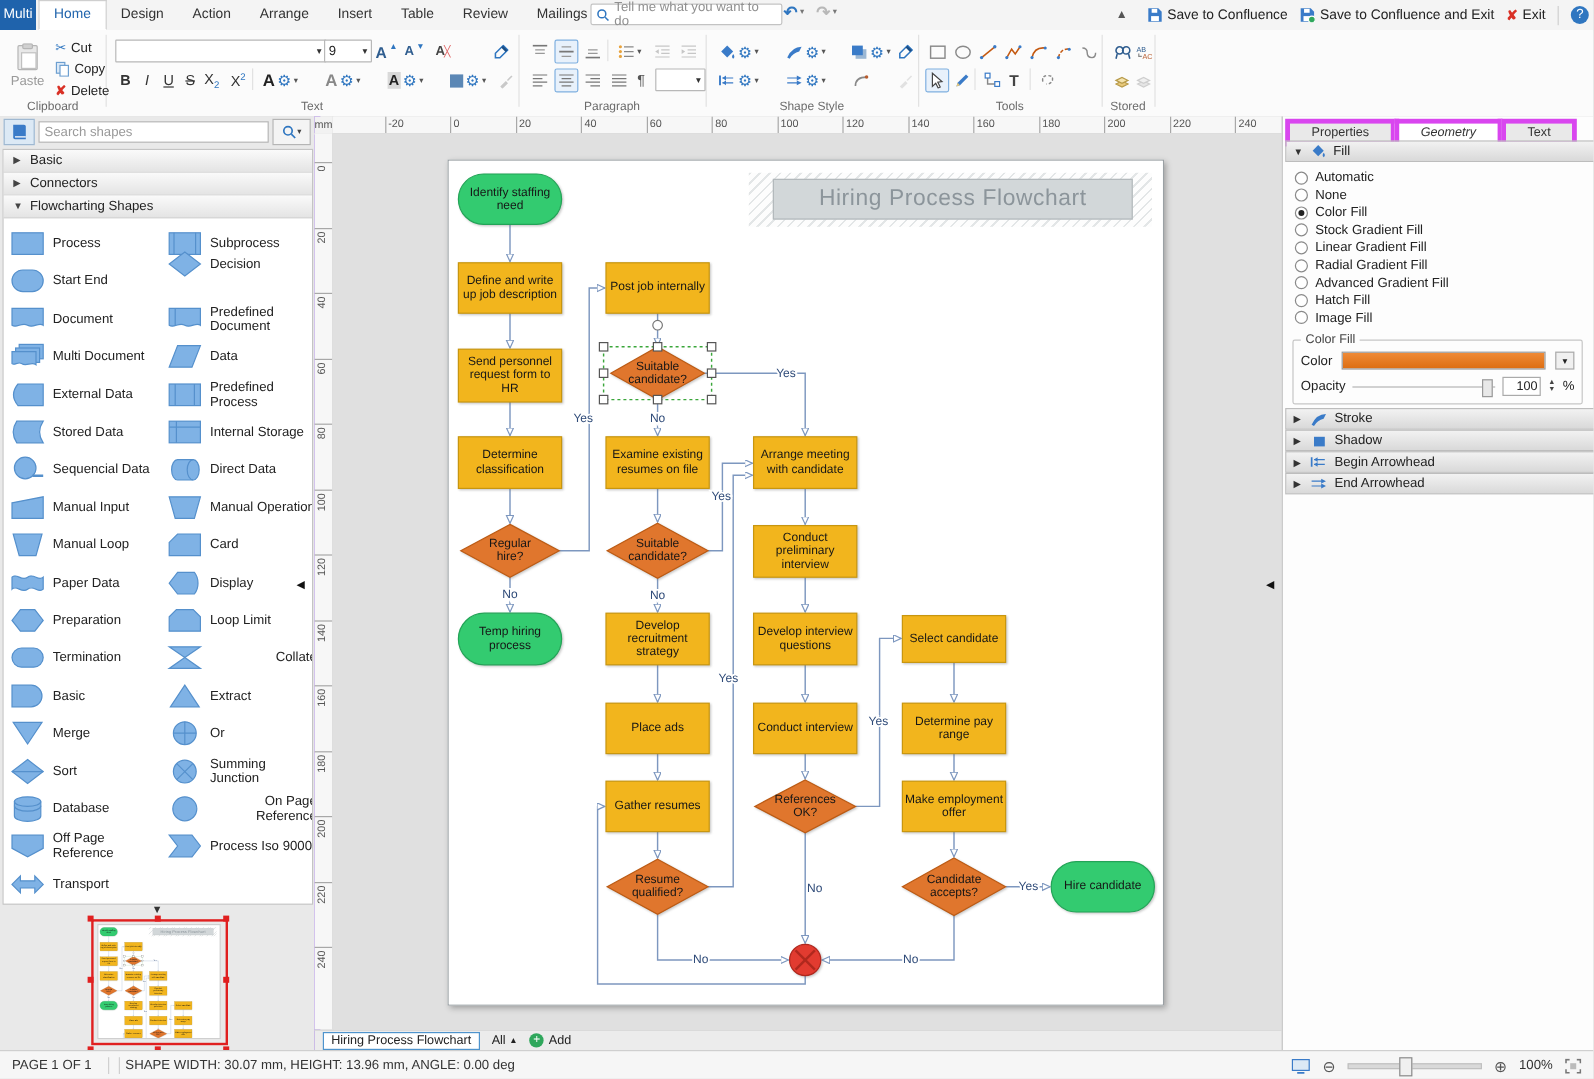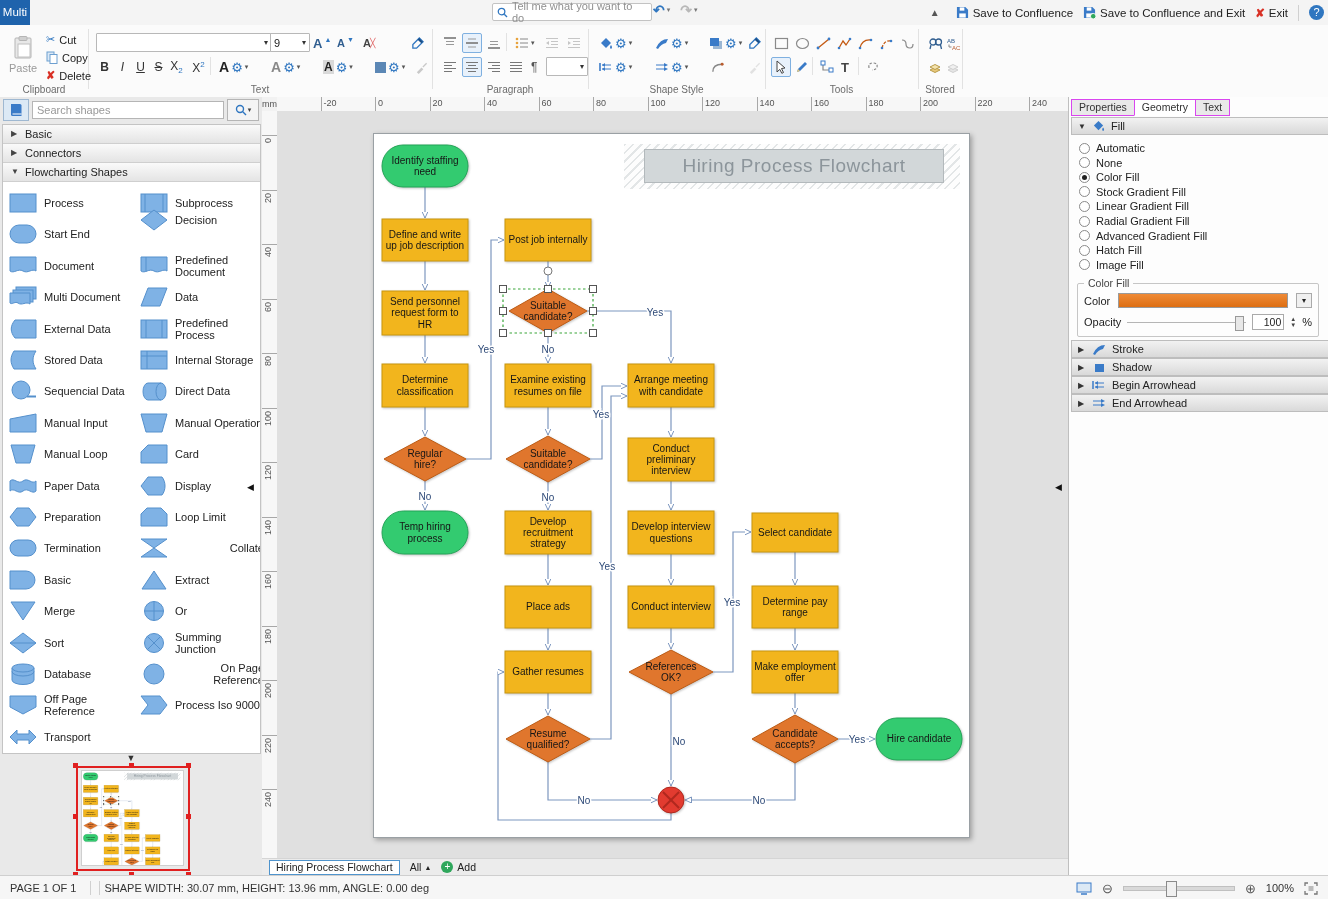--- a/index.html
+++ b/index.html
@@ -71,22 +71,22 @@
   .shp{filter:drop-shadow(1.5px 1.5px 1px rgba(110,110,110,.40));}
   #right-collapse{position:absolute;left:793px;top:385px;font-size:9px;color:#111;}
   #pagetabs{position:absolute;left:0;top:761px;width:806px;height:17px;background:#ececec;border-top:1px solid #d5d5d5;display:flex;align-items:center;gap:10px;padding-left:7px;box-sizing:border-box;}
   #page-tab{height:13px;border:1px solid #4f94cd;background:#fff;display:flex;align-items:center;padding:0 6px;font-size:10.5px;}
   #all-filter{display:flex;align-items:center;gap:3px;font-size:10.5px;}
   #add-page{display:flex;align-items:center;gap:4px;font-size:10.5px;}
   #add-circle{width:12px;height:12px;border-radius:50%;background:#2fa75c;color:#fff;font-size:10px;line-height:12px;text-align:center;}
   
   #rightpanel{position:absolute;left:1068px;top:97px;width:260px;height:778px;background:#fdfdfd;border-left:1px solid #bfbfbf;box-sizing:border-box;}
   #ptabs{position:absolute;left:2px;top:2px;display:flex;}
-  .ptab{height:15px;line-height:15px;padding:0 7px;font-size:10.5px;border:1px solid #d946ef;background:#e9e9e9;color:#333;margin-right:-1px;}
-  .ptab.active{background:#fff;border-bottom-color:#fff;}
+  .ptab{height:15px;line-height:15px;padding:0 18px;font-size:10.5px;border:4px solid #d946ef;background:#e9e9e9;color:#333;margin-right:-1px;}
+  .ptab.active{background:#fff;border-bottom-color:#fff;font-style:italic;}
   .secthead{position:absolute;left:2px;width:252px;height:16px;background:linear-gradient(#f2f2f2,#d9d9d9);border:1px solid #bdbdbd;display:flex;align-items:center;gap:6px;padding-left:6px;font-size:11px;}
   .secthead .arr{font-size:8px;width:8px;color:#333;}
   .radio-row{position:absolute;left:10px;display:flex;align-items:center;gap:6px;height:14px;font-size:11px;}
   .rdot{width:11px;height:11px;border-radius:50%;border:1px solid #8a8a8a;background:#fff;box-sizing:border-box;position:relative;}
   .rdot.on:after{content:"";position:absolute;left:2px;top:2px;width:5px;height:5px;border-radius:50%;background:#222;}
   #colorfill-box{position:absolute;left:8px;top:186px;width:240px;height:52px;border:1px solid #c6c6c6;border-radius:2px;}
   #colorfill-legend{position:absolute;left:6px;top:-7px;background:#fdfdfd;padding:0 4px;font-size:10.5px;color:#444;}
   #color-row{position:absolute;left:6px;top:9px;width:228px;display:flex;align-items:center;gap:8px;}
   #color-swatch{flex:1;height:13px;background:linear-gradient(#ef8a36,#dd6e12);border:1px solid #9a9a9a;}
   #opacity-row{position:absolute;left:6px;top:30px;width:228px;display:flex;align-items:center;gap:6px;}
@@ -104,20 +104,32 @@
   .zbtn{font-size:13px;color:#555;}
   svg text{font-family:"Liberation Sans",sans-serif;}
 </style>
 </head>
 <body>
 
 <div id="app">
 
   <div id="tabrow">
     <div id="file-tab">Multi</div>
+    <div id="tablist">
+        <span class="rtab active">Home</span>
+        <span class="rtab">Design</span>
+        <span class="rtab">Action</span>
+        <span class="rtab">Arrange</span>
+        <span class="rtab">Insert</span>
+        <span class="rtab">Table</span>
+        <span class="rtab">Review</span>
+        <span class="rtab">Mailings</span>
+        <span class="rtab">View</span>
+        <span class="rtab">Flowchart</span>
+      </div>
     <div id="tellme">
       <svg class="mini-ico" width="11" height="11" viewBox="0 0 12 12">
           <circle cx="5" cy="5" r="3.6" fill="none" stroke="#2f76c0" stroke-width="1.4"></circle>
           <line x1="8" y1="8" x2="11" y2="11" stroke="#2f76c0" stroke-width="1.4"></line>
         </svg>
       <span>Tell me what you want to do</span>
     </div>
     <div id="undo-redo">
       <span style="color:#2f76c0;font-weight:bold;">↶</span>
         <span class="u-caret">▾</span>

